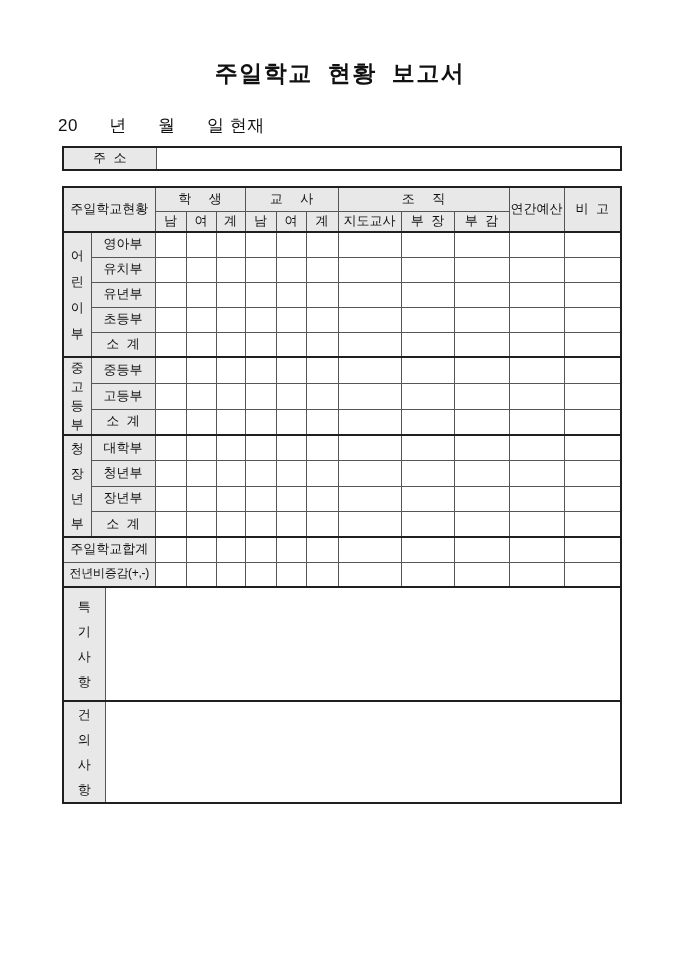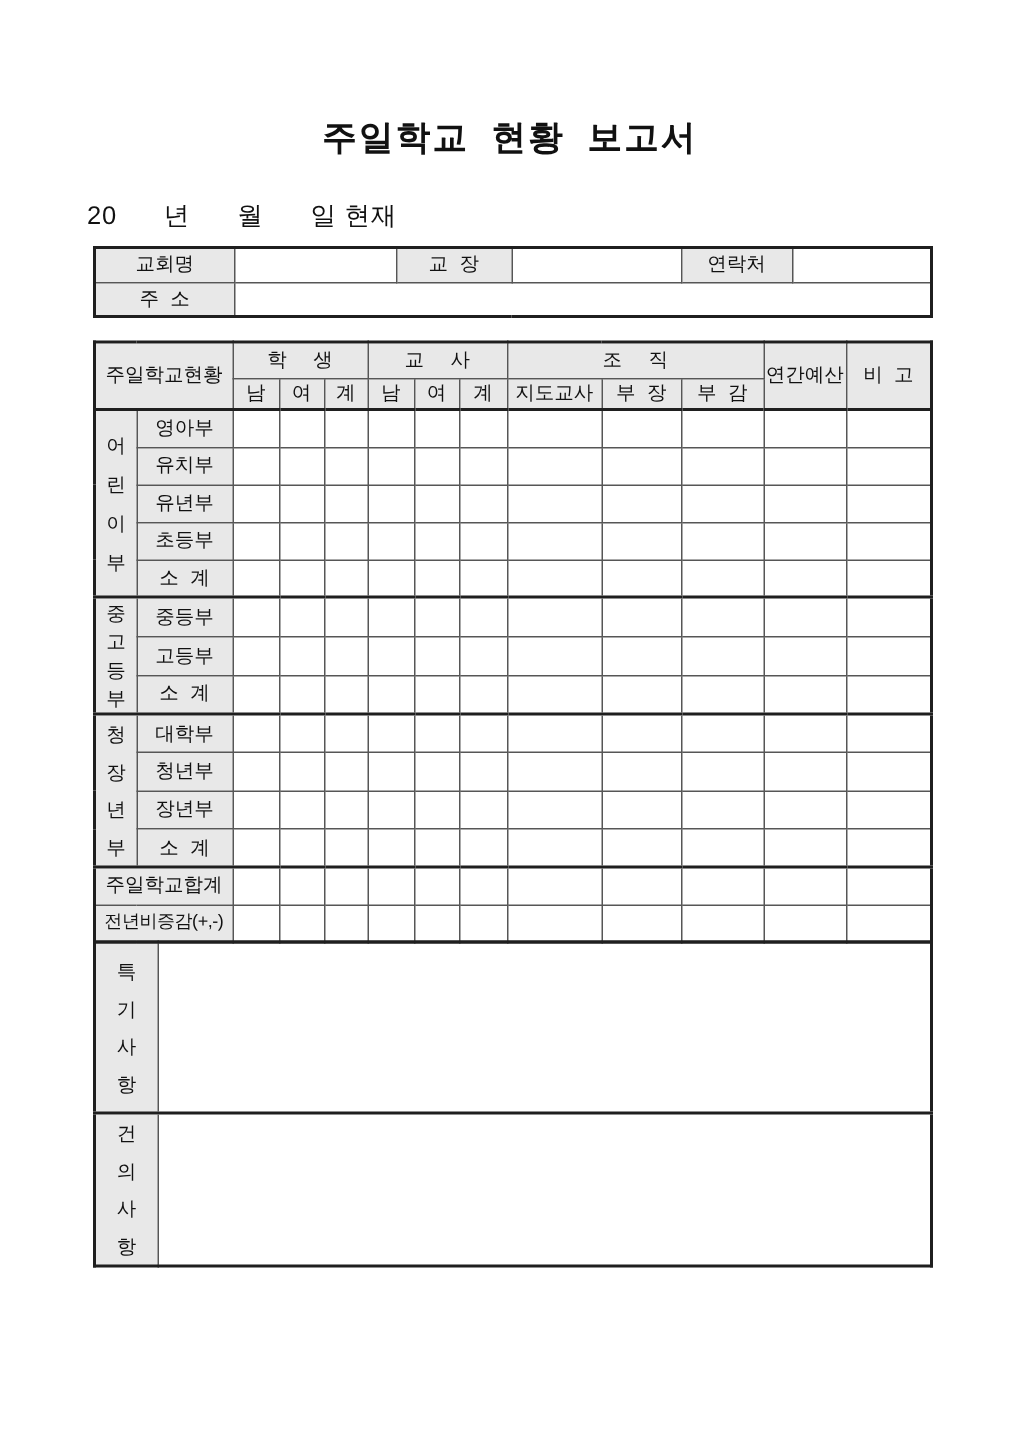--- a/index.html
+++ b/index.html
@@ -2,21 +2,21 @@
 <html><head>
 <meta charset="utf-8">
 <style>
   html,body { margin:0; padding:0; }
   body {
     width:680px; height:962px; background:#ffffff; color:#111;
     font-family:"Liberation Sans", sans-serif;
     -webkit-font-smoothing:antialiased;
   }
   .title {
-    padding-top:76px; text-align:center;
+    padding-top:58px; text-align:center;
     font-size:23px; font-weight:bold; letter-spacing:1.5px; word-spacing:7px;
   }
   .dateline {
     margin:25px 0 0 58px; font-size:17px; white-space:pre; letter-spacing:0.5px;
   }
   table {
     border-collapse:collapse; table-layout:fixed;
     margin-left:62px; border:2px solid #1f1f1f;
   }
   td {
@@ -55,28 +55,20 @@
 <table class="info-table">
   <colgroup>
     <col style="width:93px">
       <col style="width:108px">
       <col style="width:77px">
     <col style="width:113px">
       <col style="width:74px">
       <col style="width:93px">
   </colgroup>
   <tbody>
-      <tr>
-    <td class="lbl">교회명</td>
-    <td></td>
-    <td class="lbl">교 장</td>
-    <td></td>
-    <td class="lbl">연락처</td>
-    <td></td>
-  </tr>
   <tr>
     <td class="lbl">주 소</td>
     <td colspan="5"></td>
   </tr>
 </tbody>
   </table>
 
 <table class="main-table">
   <colgroup>
     <col style="width:28px">

